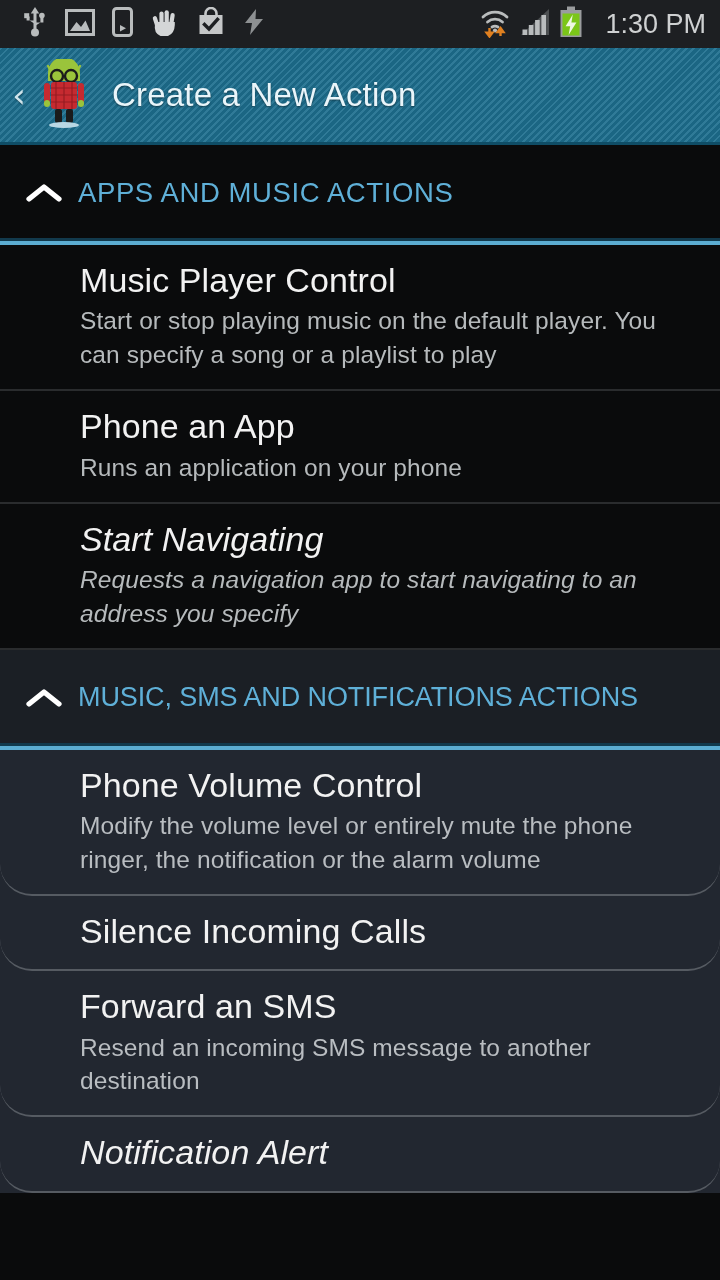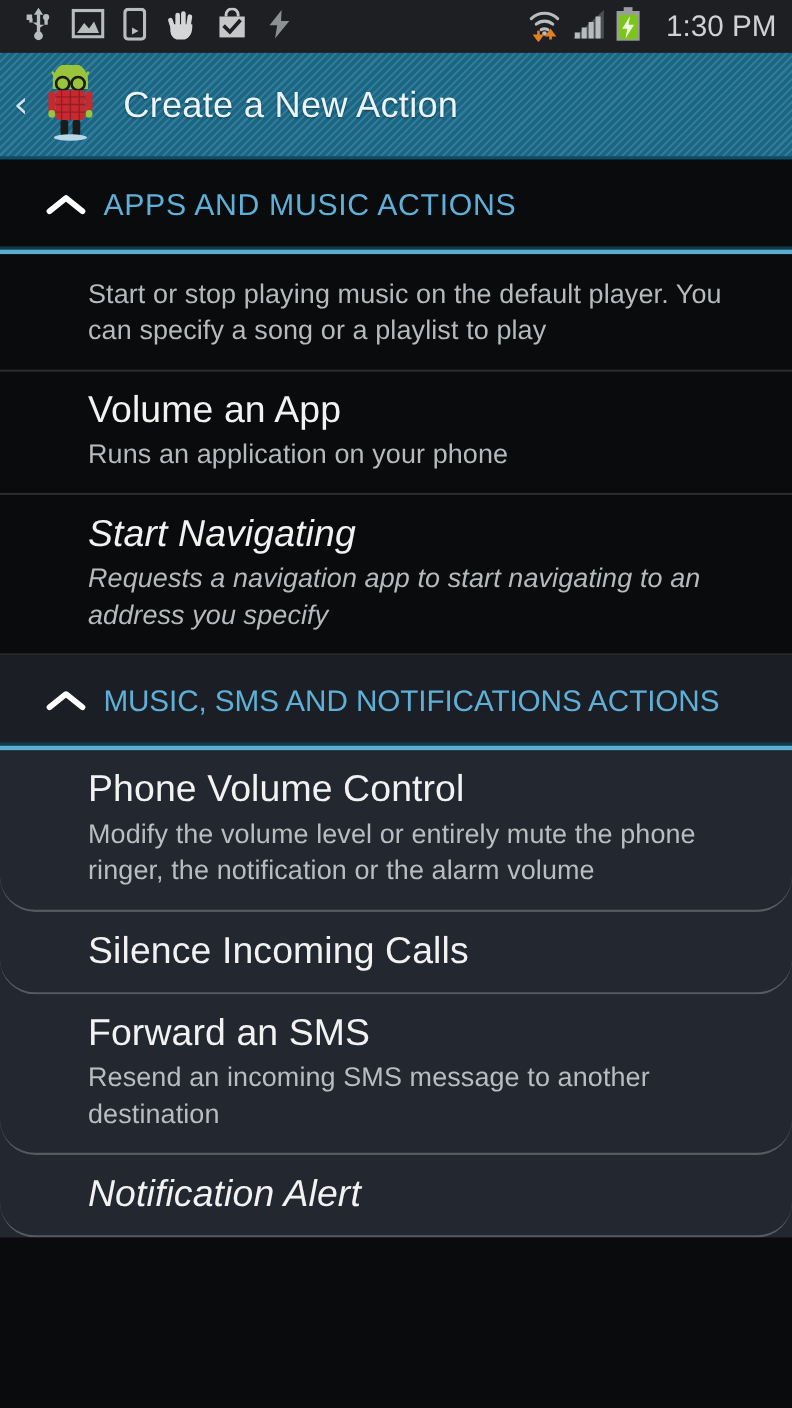--- a/index.html
+++ b/index.html
@@ -94,23 +94,23 @@
     letter-spacing: .2px;
     text-shadow: 0 1px 2px rgba(0,0,0,.45);
     white-space: nowrap;
   }
 
   
   .section-header {
     position: relative;
     display: flex;
     align-items: center;
-    height: 86px;
+    height: 100px;
     box-sizing: border-box;
-    padding-left: 32px;
+    padding-left: 16px;
     border-bottom: 4px solid #5cadd2;
     box-shadow: inset 0 -7px 0 -4px #123a4d;
   }
   .section-header.dark { background: #0a0b0c; }
   .section-header.blue { background: #1b1f25; }
   .collapse-icon {
     width: 56px;
     display: flex;
     justify-content: center;
     align-items: center;
@@ -296,25 +296,26 @@
       <svg width="40" height="26" viewBox="0 0 40 26">
         <path d="M5 19 L20 7 L35 19" fill="none" stroke="#ffffff" stroke-width="5.2" stroke-linecap="round" stroke-linejoin="round"></path>
       </svg>
     </span>
     <span class="section-title">APPS AND MUSIC ACTIONS</span>
   </div>
 
   <div class="list dark">
 
     <div class="list-item">
+      <div class="item-title">Music Player Control</div>
       <div class="item-desc">Start or stop playing music on the default player. You can specify a song or a playlist to play</div>
     </div>
 
     <div class="list-item">
-      <div class="item-title">Volume an App</div>
+      <div class="item-title">Phone an App</div>
       <div class="item-desc">Runs an application on your phone</div>
     </div>
 
     <div class="list-item last">
       <div class="item-title">Start Navigating</div>
       <div class="item-desc">Requests a navigation app to start navigating to an address you specify</div>
     </div>
   </div>
 
   <div class="section-header blue">

